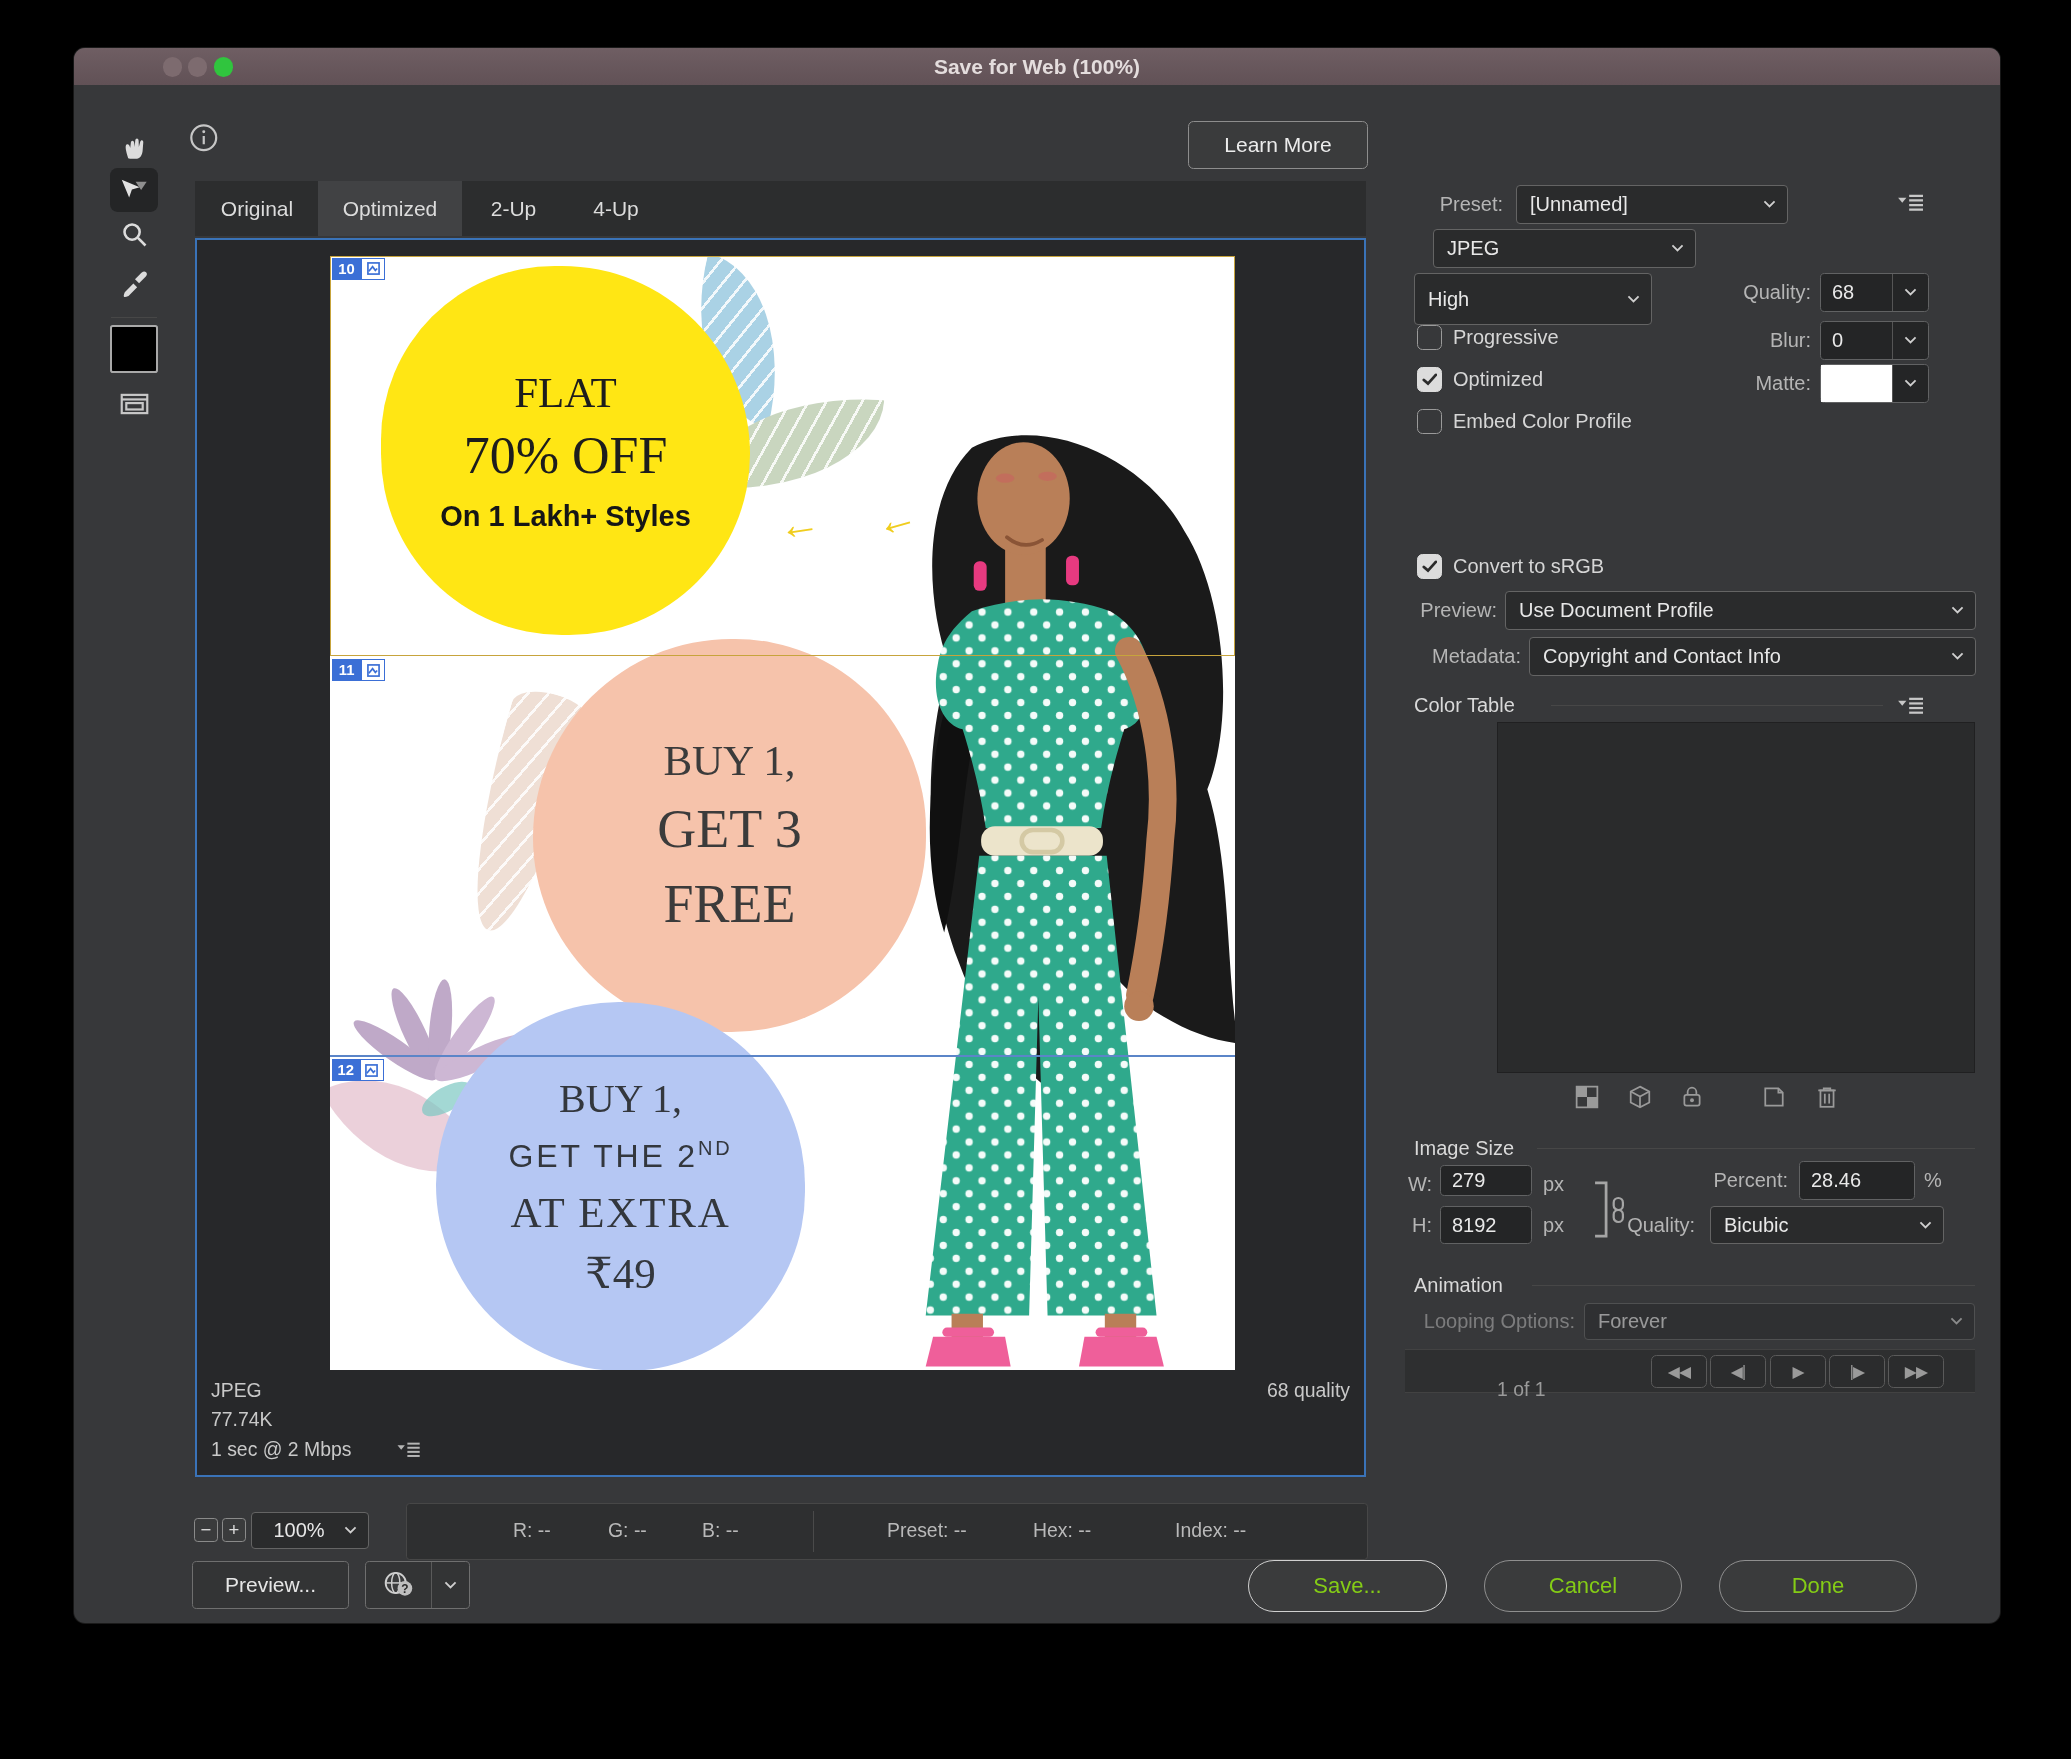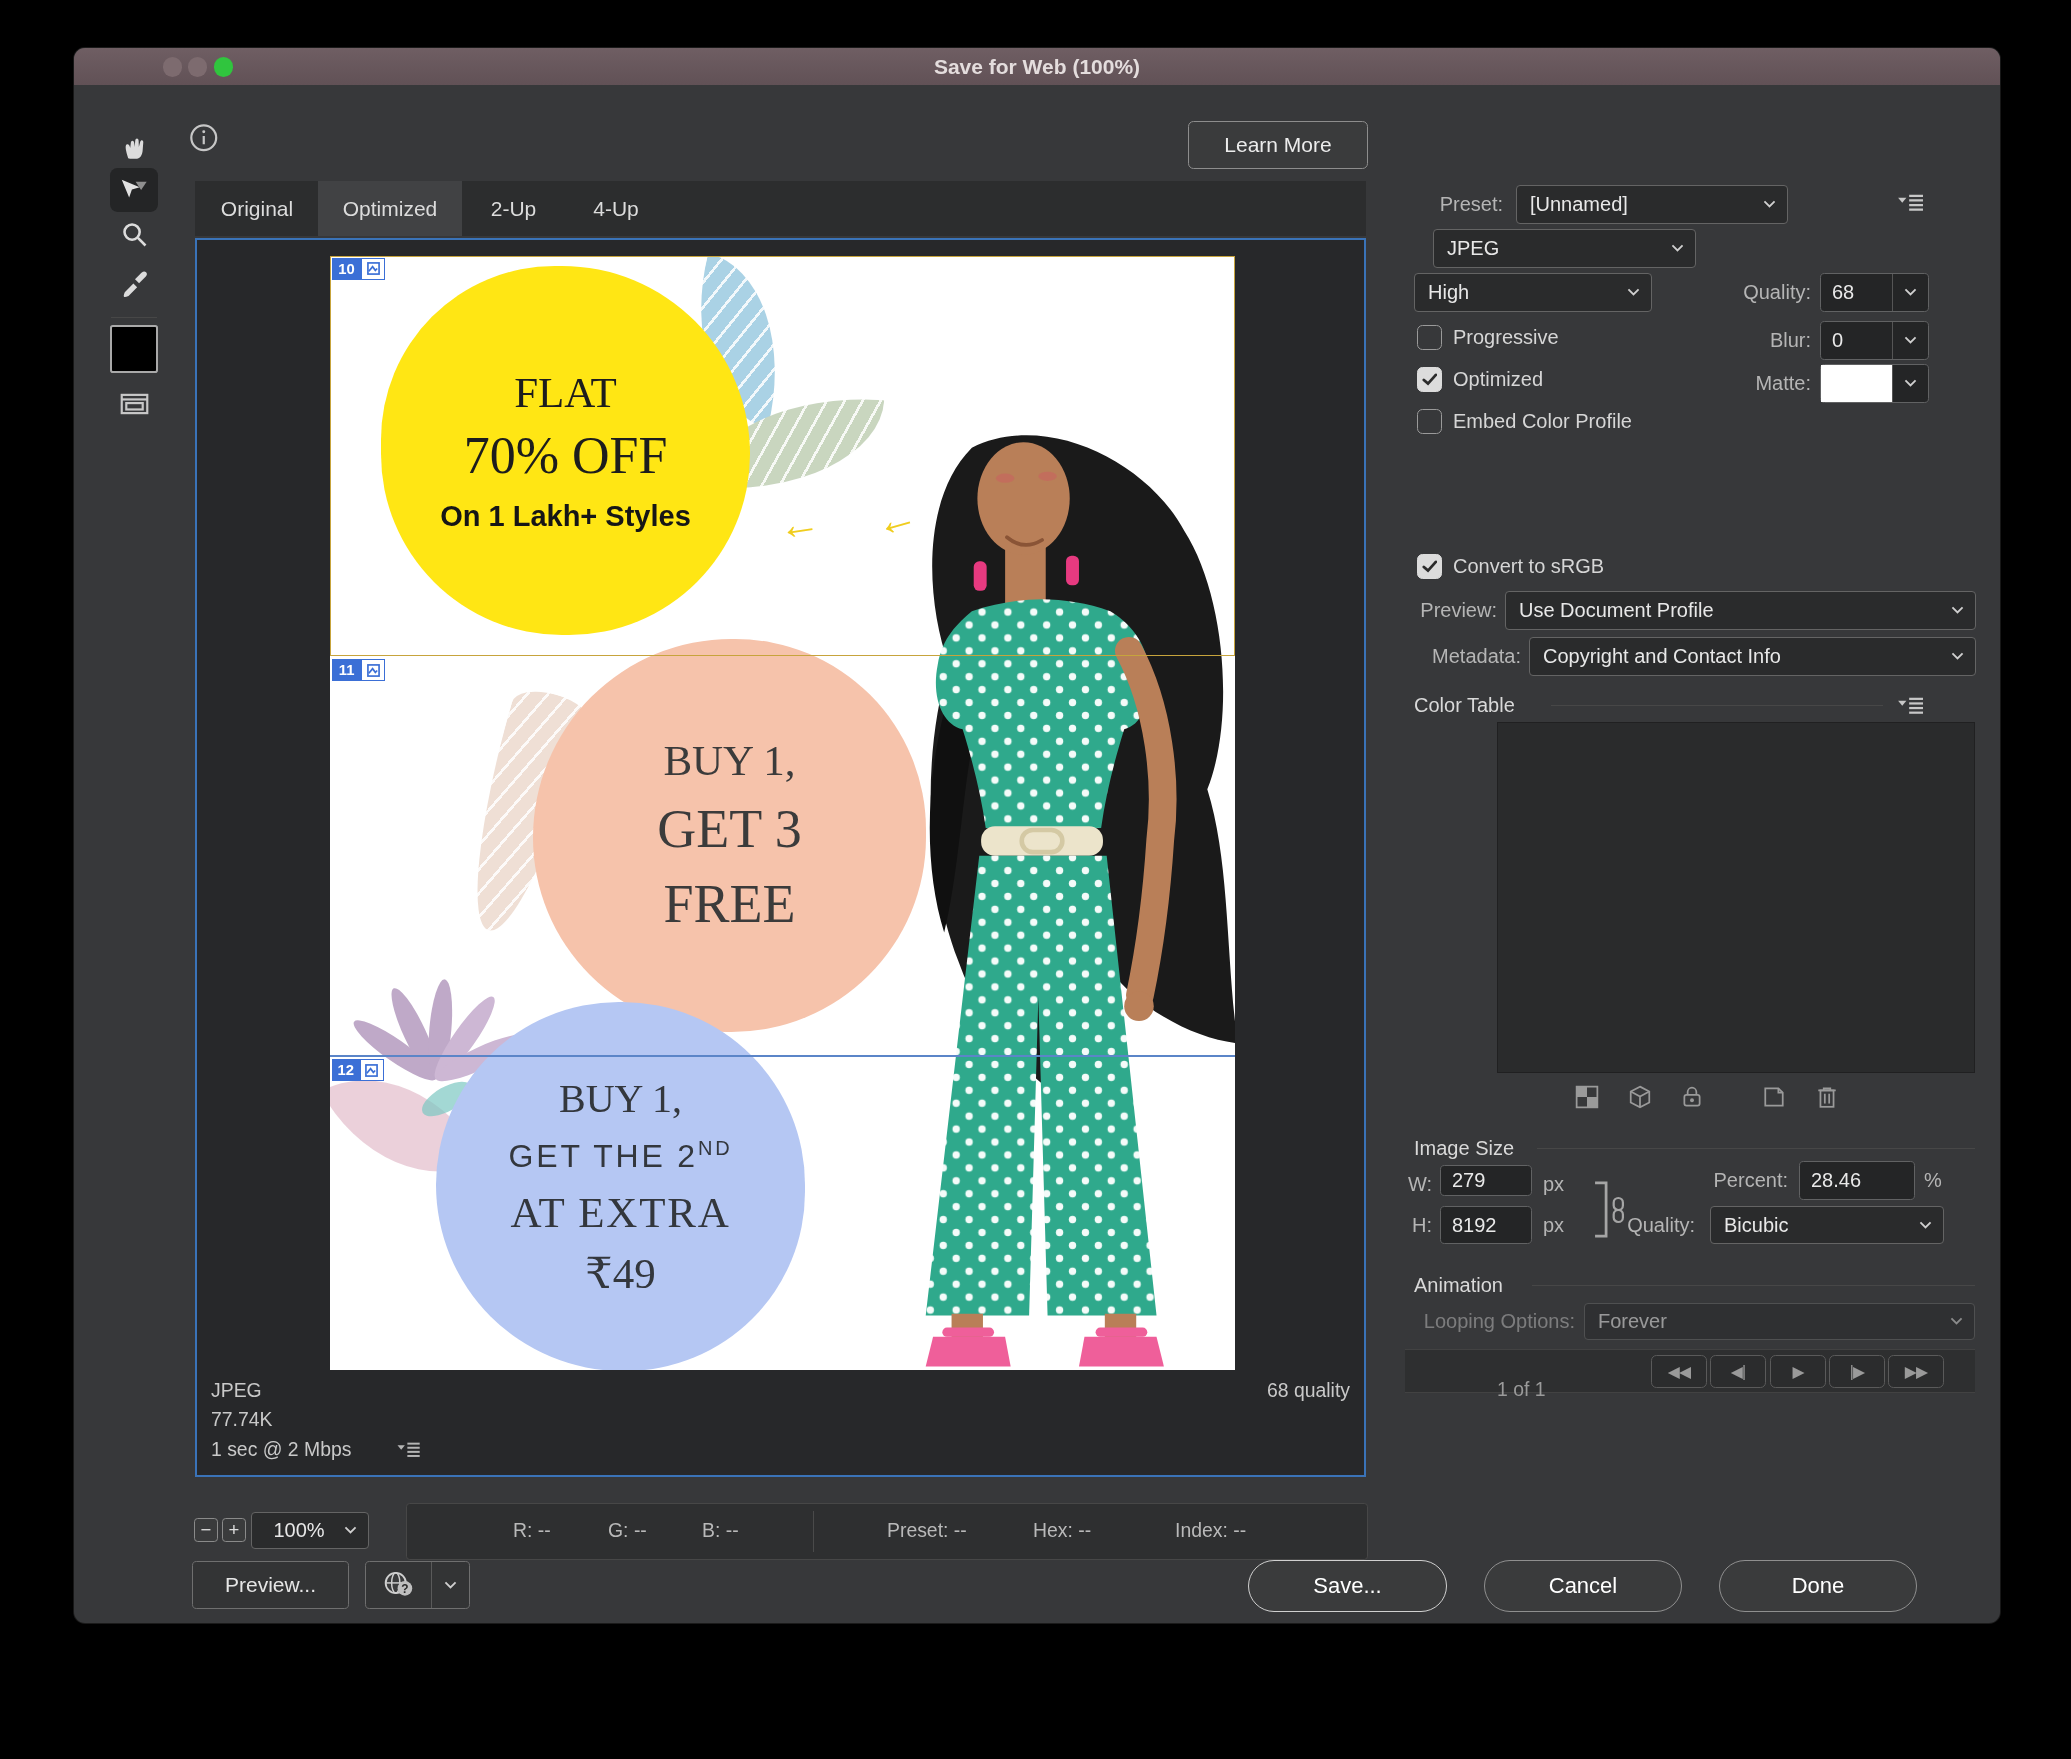--- a/index.html
+++ b/index.html
@@ -46,21 +46,21 @@
   .sqbtn{width:24px;height:24px;background:#3a3b3c;border:0.9px solid #8a8a8a;border-radius:3.7px;color:#ddd;
          font-size:18.5px;display:flex;align-items:center;justify-content:center;box-sizing:border-box;}
   .dd{background:#2a2b2c;border:0.9px solid #646464;border-radius:4px;color:#e8e8e8;font-size:20px;
       display:flex;align-items:center;box-sizing:border-box;}
   .dd .txt{flex:1;padding-left:13px;white-space:nowrap;overflow:hidden;}
   .dd .chev{width:35px;display:flex;align-items:center;justify-content:center;flex:none;}
   .rgbpanel{background:#2e2f30;border:0.9px solid #474747;border-radius:3.7px;color:#b9b9b9;font-size:19.4px;}
   
   .rectbtn{background:#333435;border:0.9px solid #6f6f6f;border-radius:4.6px;color:#e6e6e6;font-size:21px;
            display:flex;align-items:center;justify-content:center;box-sizing:border-box;}
-  .pill{background:#3a3b3c;border:1.8px solid #8f8f8f;border-radius:26px;color:#ffffff;font-size:22px;
+  .pill{background:#3a3b3c;border:1.8px solid #8f8f8f;border-radius:26px;color:#84cc16;font-size:22px;
         display:flex;align-items:center;justify-content:center;box-sizing:border-box;}
   .pill.primary{border-color:#d0d0d0;}
   
   .lbl{color:#b5b5b5;font-size:20px;display:flex;align-items:center;justify-content:flex-end;}
   .hdr{color:#d9d9d9;font-size:20px;}
   .vbox{background:#242526;border:0.9px solid #616263;border-radius:4.6px;color:#e9e9e9;font-size:20px;
         display:flex;align-items:center;box-sizing:border-box;}
   .vbox .v{flex:1;padding-left:11px;}
   .vbox .chev{width:35px;border-left:0.9px solid #555;height:100%;display:flex;align-items:center;justify-content:center;}
   .cb{width:25px;height:25px;border:1.8px solid #9a9a9a;border-radius:5.5px;box-sizing:border-box;background:transparent;}
@@ -325,21 +325,21 @@
 
     <div class="abs dd" style="left:1359px;top:181px;width:263px;height:39px;">
       <span class="txt">JPEG</span>
       <span class="chev">
           <svg width="13" height="8.3" viewBox="0 0 14 9" fill="none" stroke="#cfcfcf" stroke-width="2">
             <path d="M1.5 1.5 L7 7 L12.5 1.5"></path>
           </svg>
         </span>
     </div>
 
-    <div class="abs dd" style="left:1340px;top:225px;width:238px;height:39px;">
+    <div class="abs dd" style="left:1340px;top:225px;width:238px;height:52px;">
       <span class="txt">High</span>
       <span class="chev">
           <svg width="13" height="8.3" viewBox="0 0 14 9" fill="none" stroke="#cfcfcf" stroke-width="2">
             <path d="M1.5 1.5 L7 7 L12.5 1.5"></path>
           </svg>
         </span>
     </div>
     <div class="abs lbl" style="left:1571px;top:225px;width:166px;height:39px;">Quality:</div>
     <div class="abs vbox" style="left:1746px;top:225px;width:109px;height:39px;">
       <span class="v">68</span>

